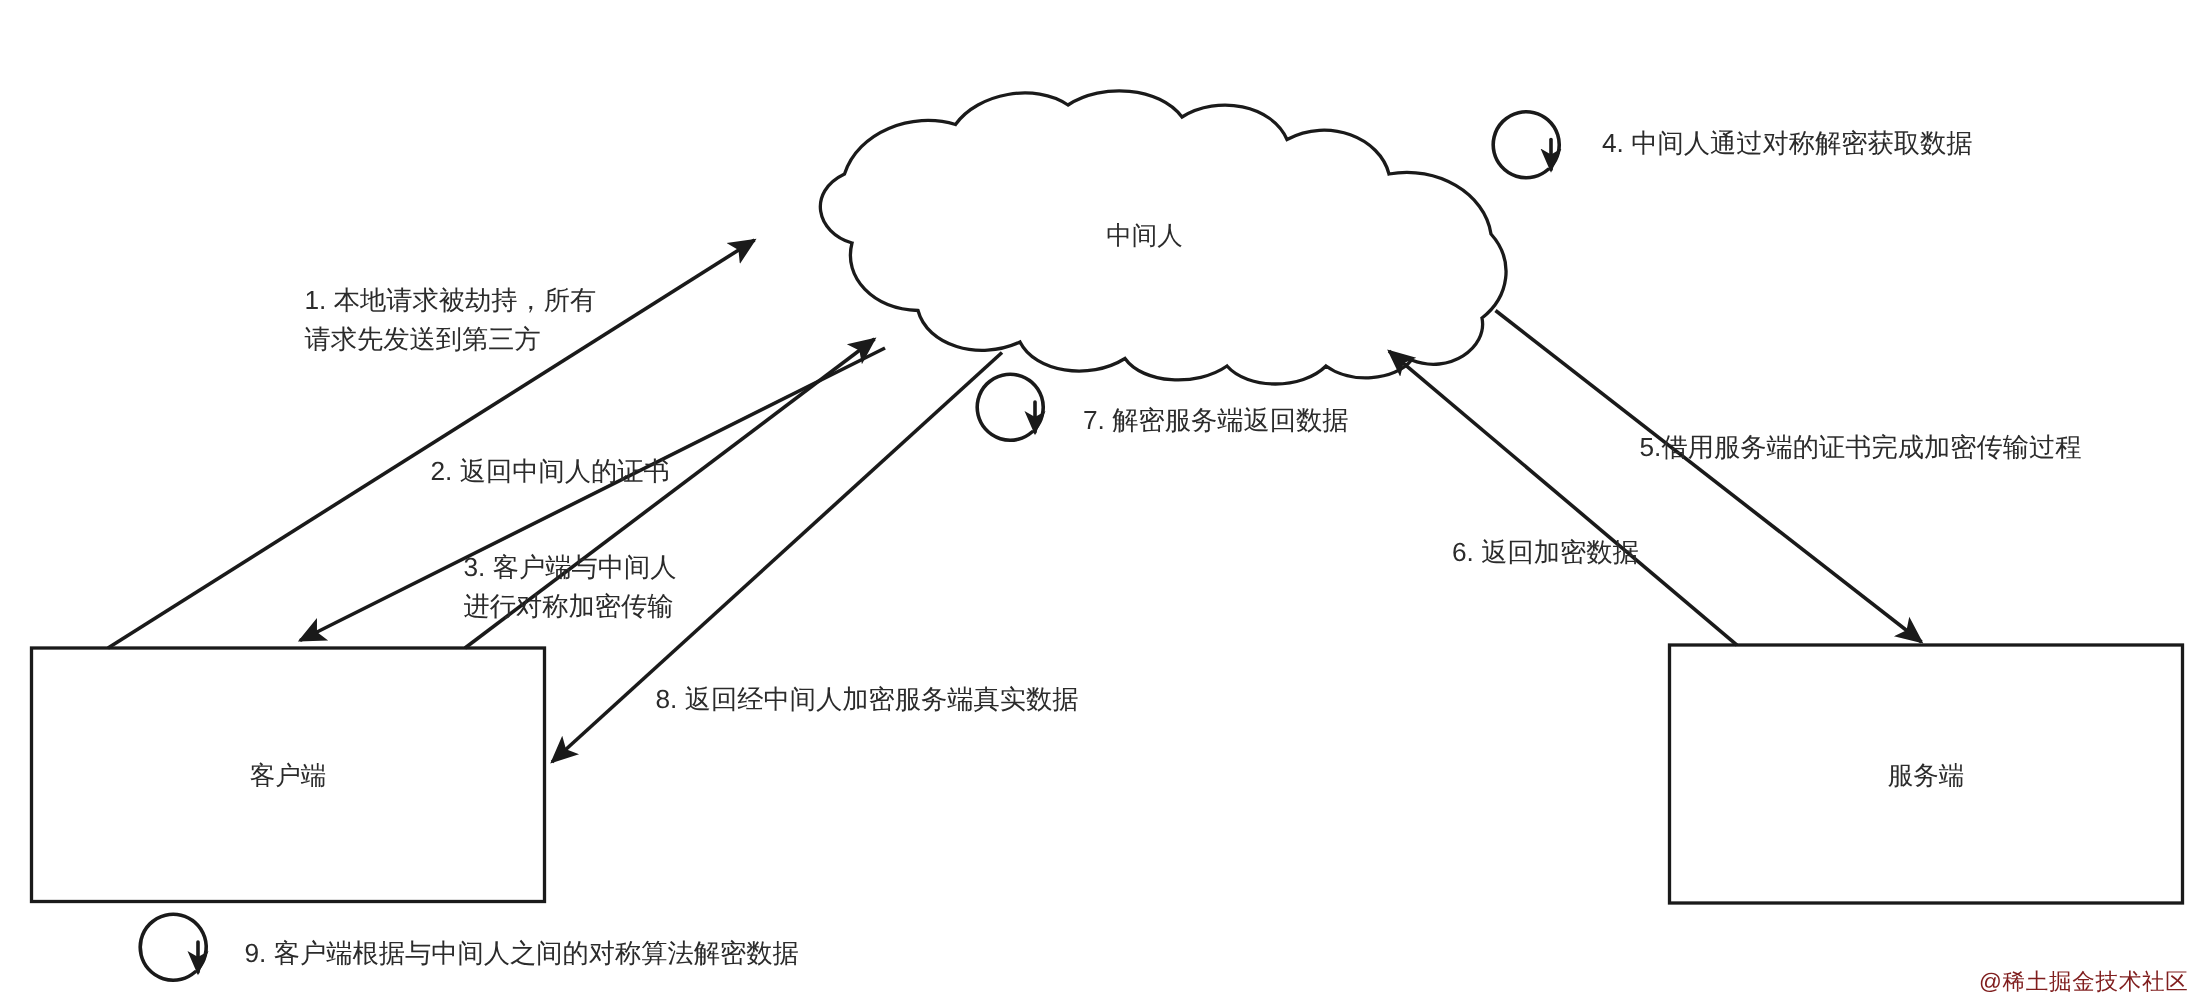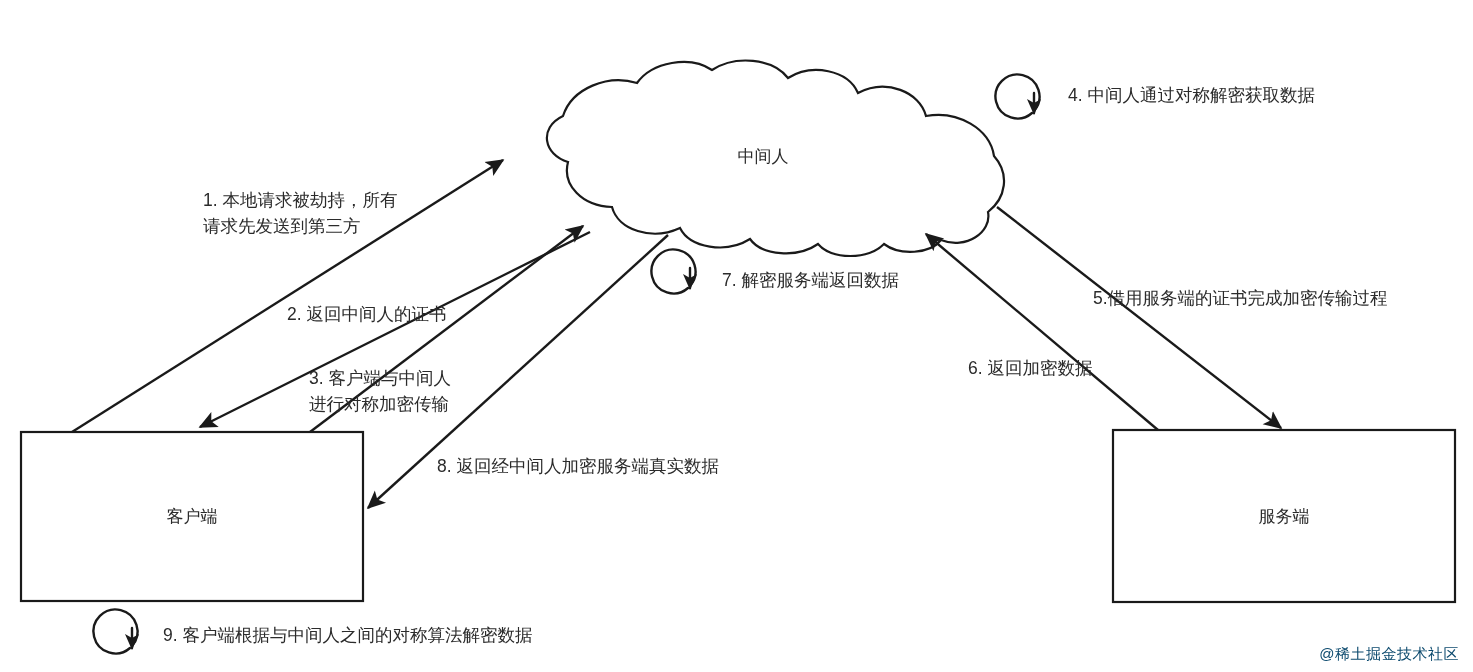--- a/index.html
+++ b/index.html
@@ -55,21 +55,21 @@
     font-size: 17.5px;
     fill: #2b2b2b;
     white-space: pre;
   }
   .watermark {
     position: absolute;
     right: 14px;
     bottom: 8px;
     font-family: "Liberation Sans", sans-serif;
     font-size: 15px;
-    color: #0c4a6e;
+    color: #7f1d1d;
     letter-spacing: 0.5px;
     user-select: none;
   }
 </style>
 </head>
 <body>
 
 <div id="diagram-root">
 
   <svg id="diagram-svg" viewBox="0 0 1473 672" xmlns="http://www.w3.org/2000/svg">

